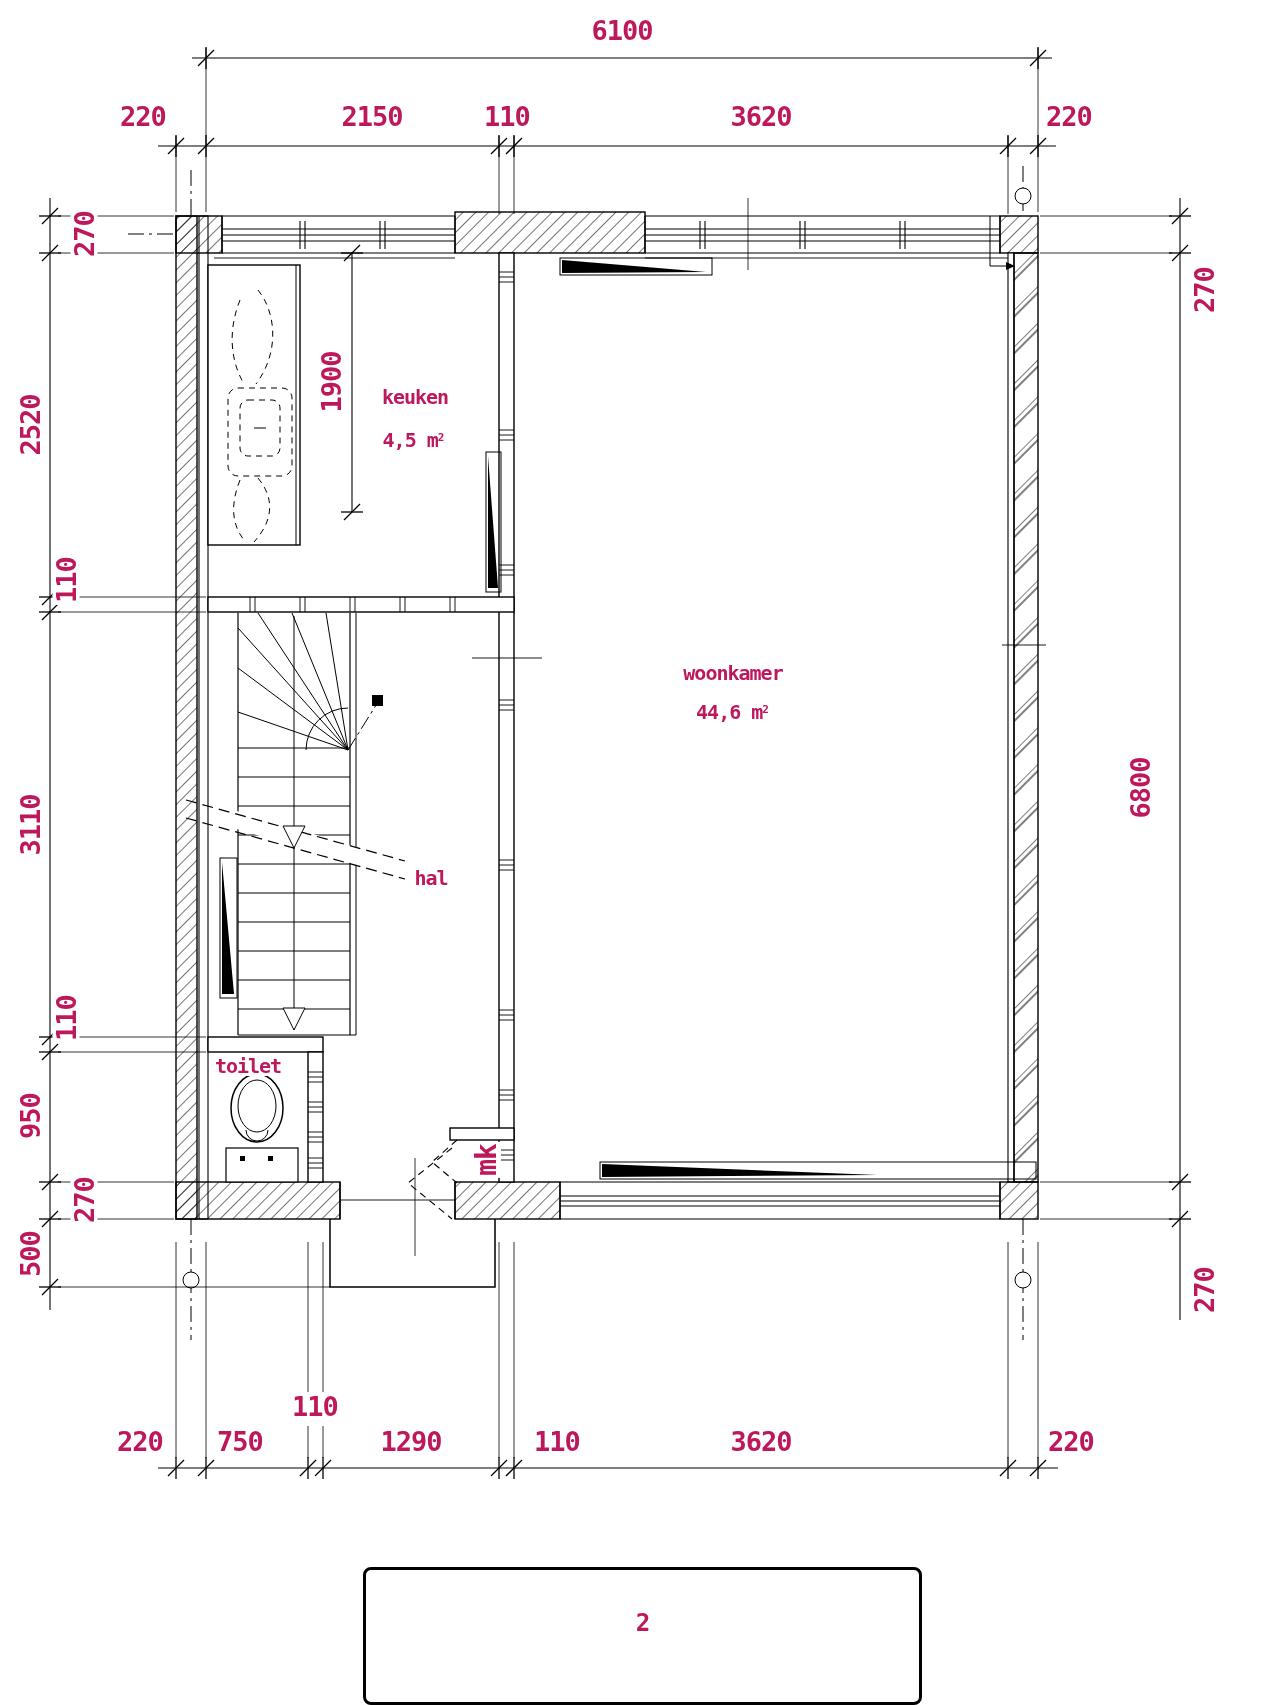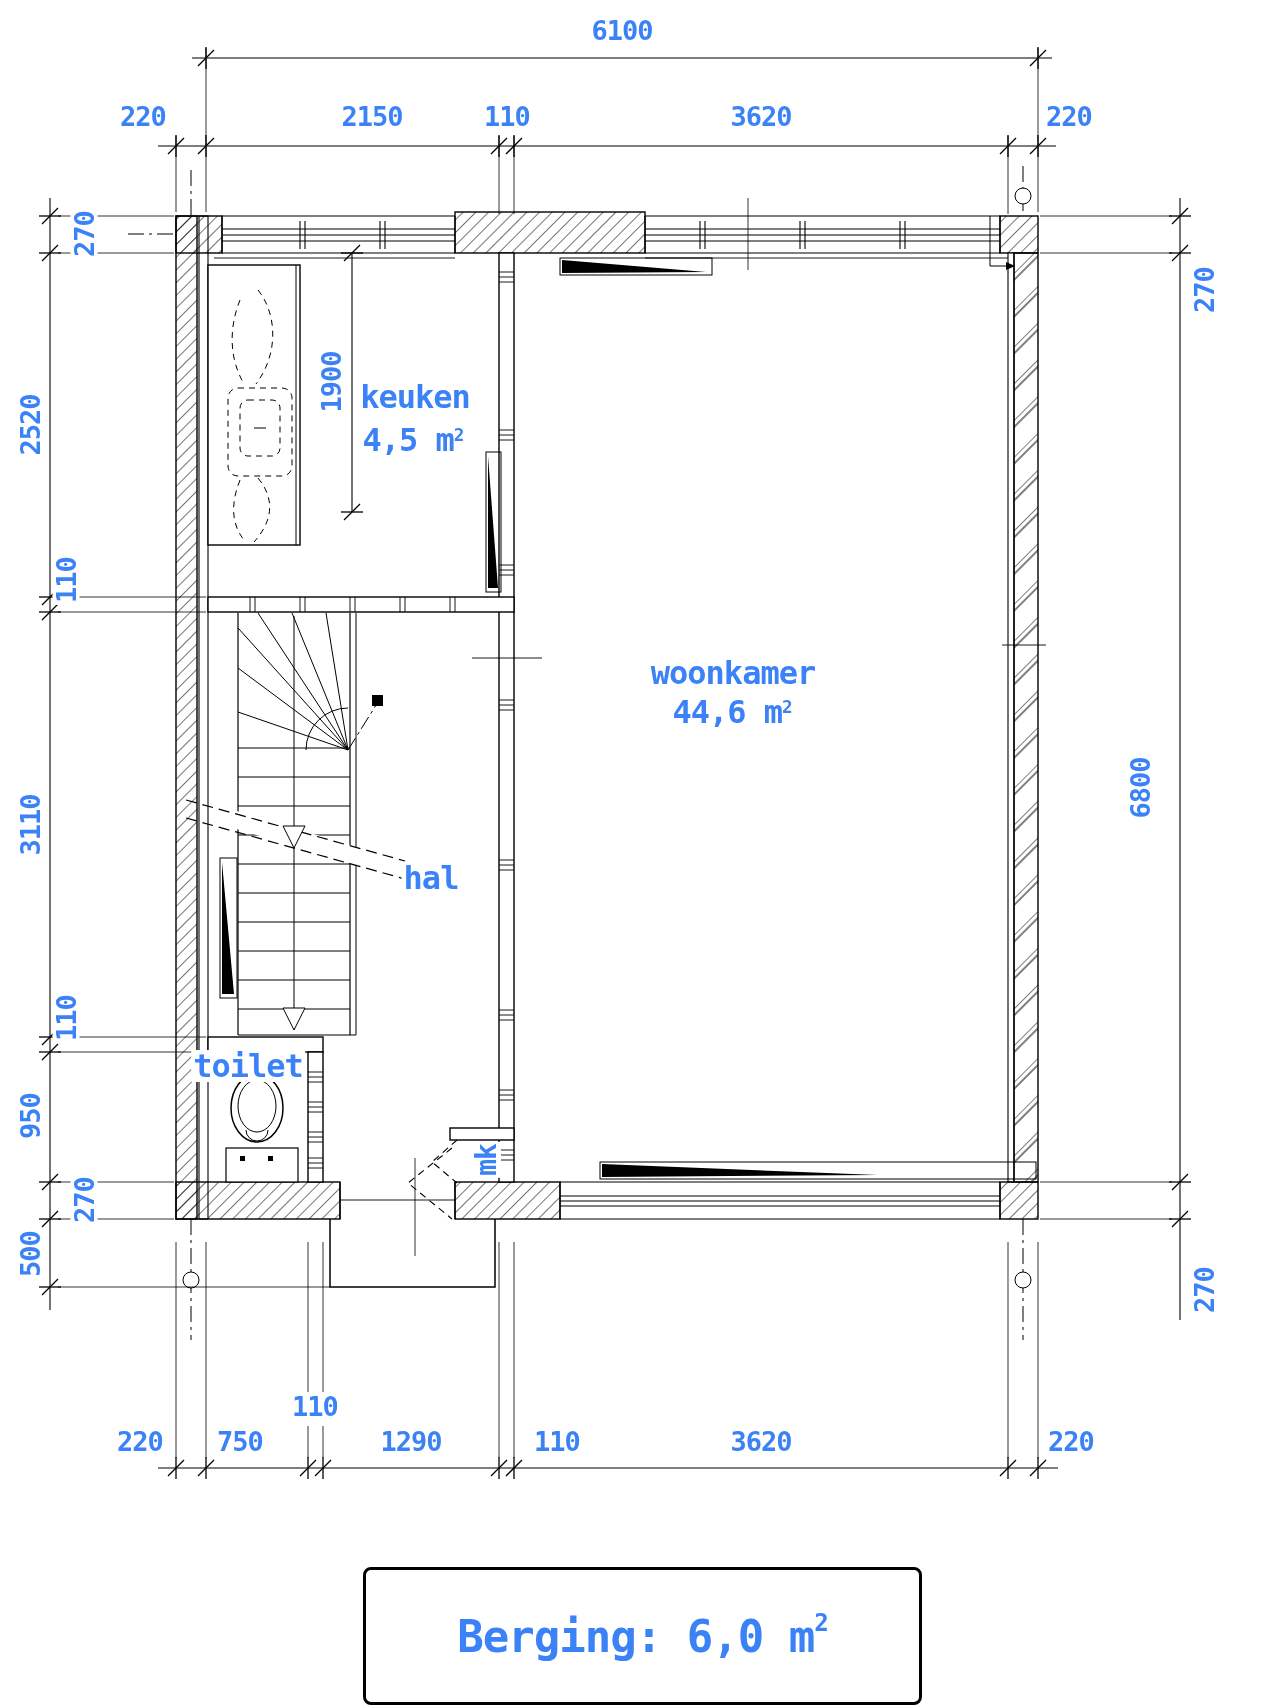--- a/index.html
+++ b/index.html
@@ -1,28 +1,28 @@
 <!DOCTYPE html>
 <html><head>
 <meta charset="utf-8">
 <style>
   html,body { margin:0; padding:0; background:#ffffff; }
   .canvas {
     position:relative; width:1280px; height:1705px; background:#fff;
-    font-family:"DejaVu Sans Mono","Liberation Mono",monospace; color:#3b82f6; overflow:hidden;
+    font-family:"DejaVu Sans Mono","Liberation Mono",monospace; color:#be185d; overflow:hidden;
   }
   svg.plan { position:absolute; left:0; top:0; }
   .lbl {
     position:absolute; transform:translate(-50%,-50%);
     font-weight:bold; white-space:nowrap; background:#fff;
     padding:0 2px; line-height:1;
   }
   .lbl.v { transform:translate(-50%,-50%) rotate(-90deg); }
   .dim  { font-size:27px; letter-spacing:-1px; }
-  .room { font-size:32px; letter-spacing:-1px; }
+  .room { font-size:20px; letter-spacing:-1px; }
   .room.small { font-size:28px; }
   .sup  { font-size:0.55em; position:relative; top:-0.55em; }
   .titlebox {
     position:absolute; left:363px; top:1567px; width:553px; height:132px;
     border:3px solid #000; border-radius:8px; background:#fff;
     display:flex; align-items:center; justify-content:center;
     font-size:44px; font-weight:bold; letter-spacing:-1px;
   }
 </style>
 </head>
@@ -375,17 +375,16 @@
   <div class="lbl room" style="left:733px; top:673px;">woonkamer</div>
   <div class="lbl room" style="left:732px; top:712px;">
     <span>44,6 m</span><span class="sup">2</span>
   </div>
   <div class="lbl room" style="left:397px; top:878px;margin-left:34px;">hal</div>
   <div class="lbl room" style="left:248px; top:1066px;text-align:center;">toilet</div>
   <div class="lbl room small v" style="left:487px; top:1160px;">mk</div>
 </div>
 
 <div class="titlebox">
-  <span>Berging: 6,0 m</span>
       <span class="sup">2</span>
 </div>
 
 </div>
 
 </body></html>

